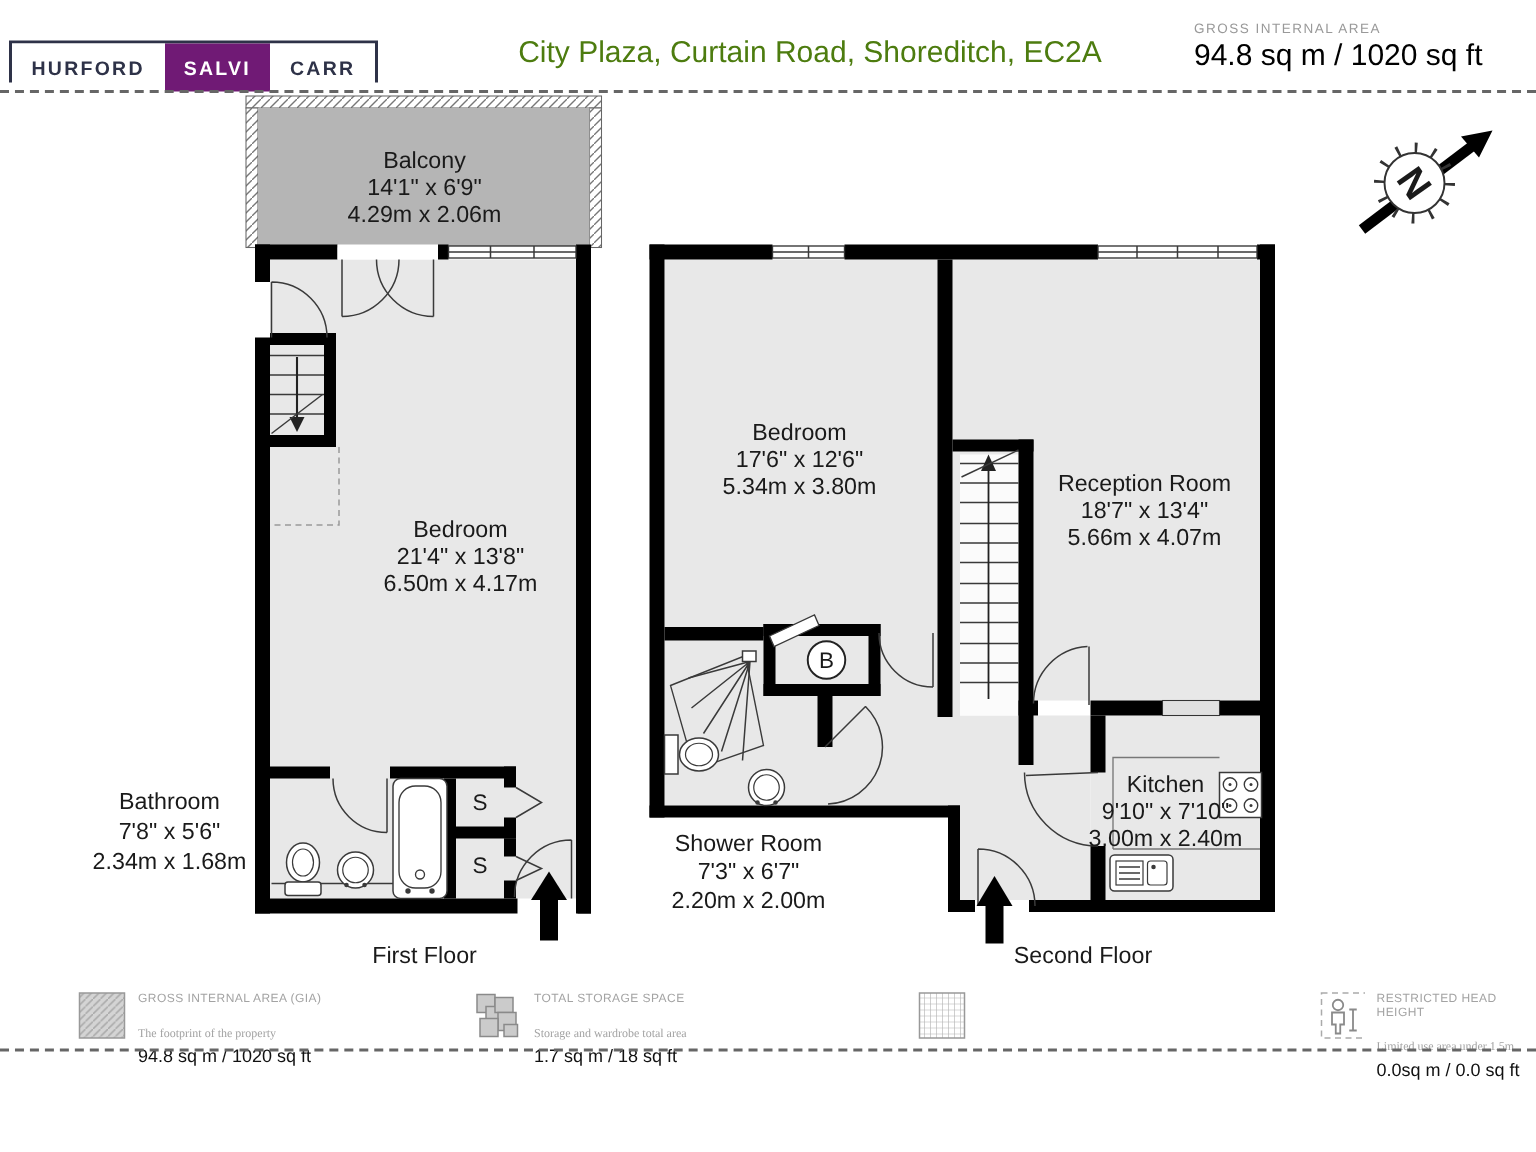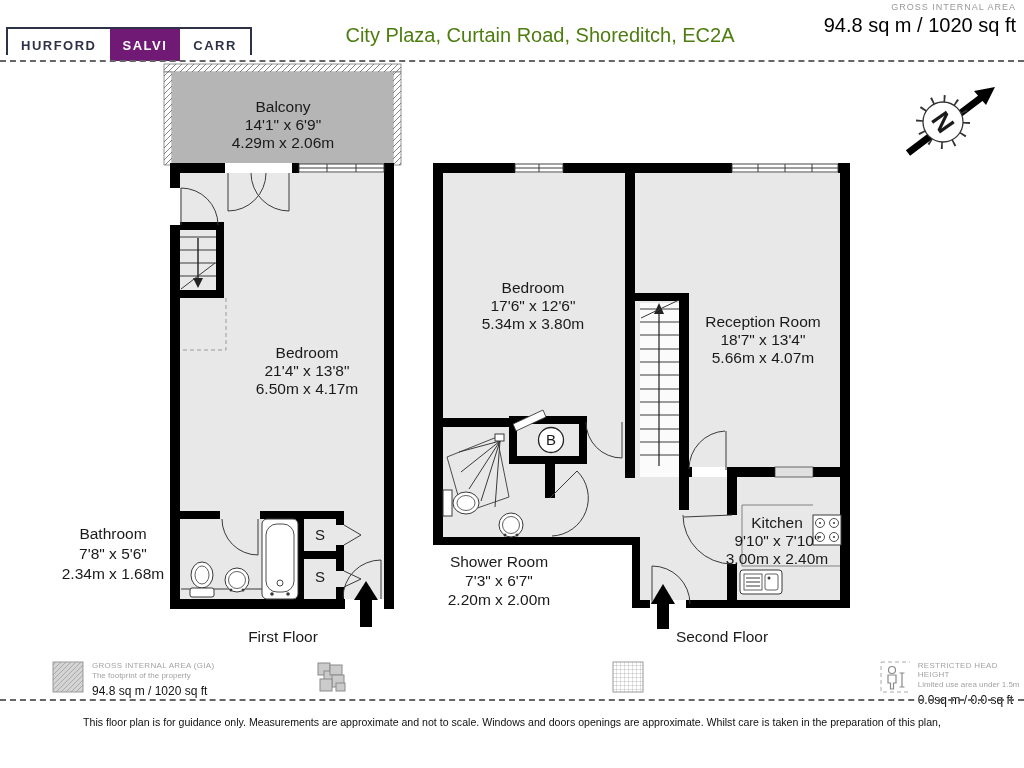--- a/index.html
+++ b/index.html
@@ -5,37 +5,37 @@
   html,body{margin:0;padding:0;background:#fff;}
   body{width:1024px;height:768px;position:relative;font-family:"Liberation Sans",sans-serif;color:#111;overflow:hidden;}
   .sep{position:absolute;left:0;right:0;border-top:2px dashed #666;height:0;}
   #sep-top{top:60px;}
   #sep-bottom{top:699px;}
   
   #logo{position:absolute;left:6px;top:27px;display:flex;border:2px solid #2e3248;height:24px;}
   .logo-cell{display:flex;align-items:center;justify-content:center;padding:16px 13px;font-size:13px;font-weight:bold;letter-spacing:1.5px;background:#fff;color:#2e3248;}
   .logo-cell.dark{background:#701a75;color:#fff;}
   #title{position:absolute;left:300px;top:24px;width:480px;text-align:center;font-size:20px;color:#4d7c0f;}
-  #gia{position:absolute;right:8px;top:2px;width:220px;text-align:right;}
+  #gia{position:absolute;right:8px;top:14px;width:220px;text-align:left;}
   #gia .gia-label{font-size:9px;color:#999;letter-spacing:1px;}
   #gia .gia-value{font-size:20px;color:#000;margin-top:2px;}
   
   #plan-svg{position:absolute;left:0;top:0;}
   text{font-family:"Liberation Sans",sans-serif;fill:#1a1a1a;}
   .room-label{font-size:15.5px;text-anchor:middle;}
   .caption{font-size:15.5px;text-anchor:middle;}
   .letter{font-size:15px;text-anchor:middle;}
   .north-n{font-size:26px;font-weight:bold;text-anchor:middle;}
   .thin{stroke:#3a3a3a;stroke-width:1;fill:none;}
   .fix{stroke:#3a3a3a;stroke-width:1;fill:#fff;}
   
   .legend-item{position:absolute;top:661px;display:flex;gap:8px;height:40px;padding-left:24px;}
   .legend-texts{display:flex;flex-direction:column;justify-content:flex-start;}
   .legend-label{font-size:8px;color:#a3a3a3;letter-spacing:.3px;}
-  .legend-sub{font-size:8px;color:#a3a3a3;margin-top:1px;}
+  .legend-sub{font-size:8px;color:#a3a3a3;margin-top:14px;font-family:Liberation Serif, serif;}
   .legend-value{font-size:12px;color:#111;margin-top:4px;}
   
   #disclaimer{position:absolute;top:716px;left:0;right:0;text-align:center;font-size:10.6px;line-height:12.6px;color:#101010;}
 </style>
 </head>
 <body>
 
 <div id="logo">
   <div class="logo-cell">HURFORD</div>
   <div class="logo-cell dark">SALVI</div>
@@ -320,20 +320,25 @@
   <svg width="32" height="32">
     <g fill="#cbcbcb" stroke="#8a8a8a" stroke-width="1">
       <rect x="2" y="2" width="12" height="12"></rect>
       <rect x="8" y="10" width="10" height="10"></rect>
       <rect x="14" y="4" width="12" height="10"></rect>
       <rect x="16" y="14" width="12" height="12"></rect>
       <rect x="4" y="18" width="12" height="12"></rect>
       <rect x="20" y="22" width="9" height="8"></rect>
     </g>
   </svg>
+  <div class="legend-texts">
+    <div class="legend-label">TOTAL STORAGE SPACE</div>
+    <div class="legend-sub">Storage and wardrobe total area</div>
+    <div class="legend-value">1.7 sq m / 18 sq ft</div>
+  </div>
 </div>
 <div class="legend-item" style="left:588px">
   <svg width="32" height="32">
     <rect x="1" y="1" width="30" height="30" fill="url(#gridp)" stroke="#999"></rect>
   </svg>
 </div>
 <div class="legend-item" style="left:856px">
   <svg width="32" height="32">
     <rect x="1" y="1" width="30" height="30" fill="#fff" stroke="#aaa" stroke-dasharray="4 3"></rect>
     <circle cx="12" cy="9" r="3.5" fill="none" stroke="#8a8a8a" stroke-width="1.2"></circle>
@@ -343,14 +348,13 @@
   <div class="legend-texts">
     <div class="legend-label">RESTRICTED HEAD HEIGHT</div>
     <div class="legend-sub">Limited use area under 1.5m</div>
     <div class="legend-value">0.0sq m / 0.0 sq ft</div>
   </div>
 </div>
 
 <div class="sep" id="sep-bottom"></div>
 
 <div id="disclaimer">
-  <div>This floor plan is for guidance only. Measurements are approximate and not to scale. Windows and doors openings are approximate. Whilst care is taken in the preparation of this plan,</div>
 </div>
 
 </body></html>

